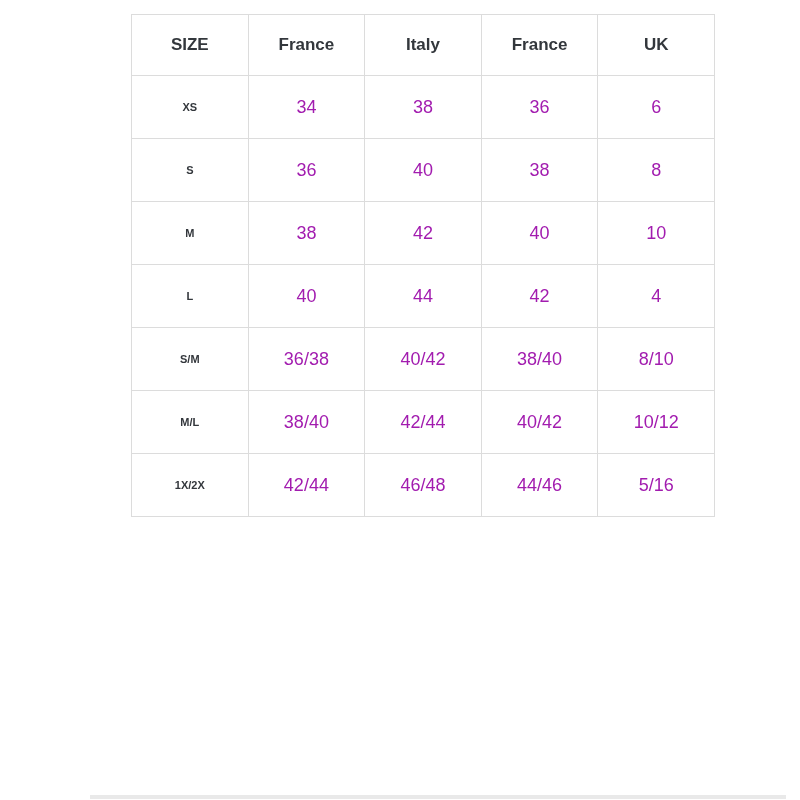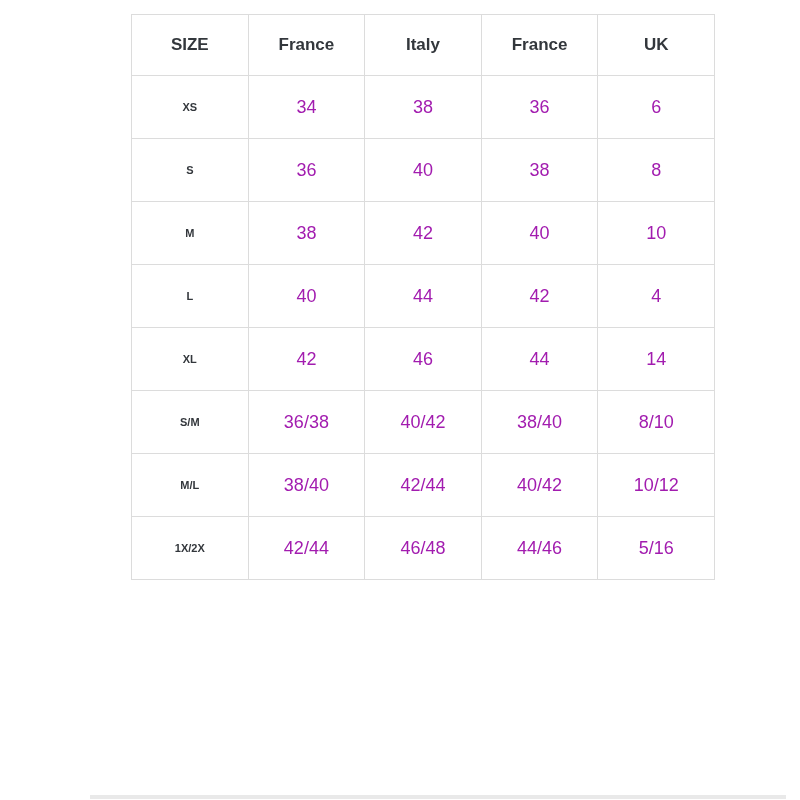--- a/index.html
+++ b/index.html
@@ -104,27 +104,20 @@
             <td>10</td>
           </tr>
           <tr>
             <th>L</th>
             <td>40</td>
             <td>44</td>
             <td>42</td>
             <td>4</td>
           </tr>
           <tr>
-            <th>XL</th>
-            <td>42</td>
-            <td>46</td>
-            <td>44</td>
-            <td>14</td>
-          </tr>
-          <tr>
             <th>S/M</th>
             <td>36/38</td>
             <td>40/42</td>
             <td>38/40</td>
             <td>8/10</td>
           </tr>
           <tr>
             <th>M/L</th>
             <td>38/40</td>
             <td>42/44</td>

